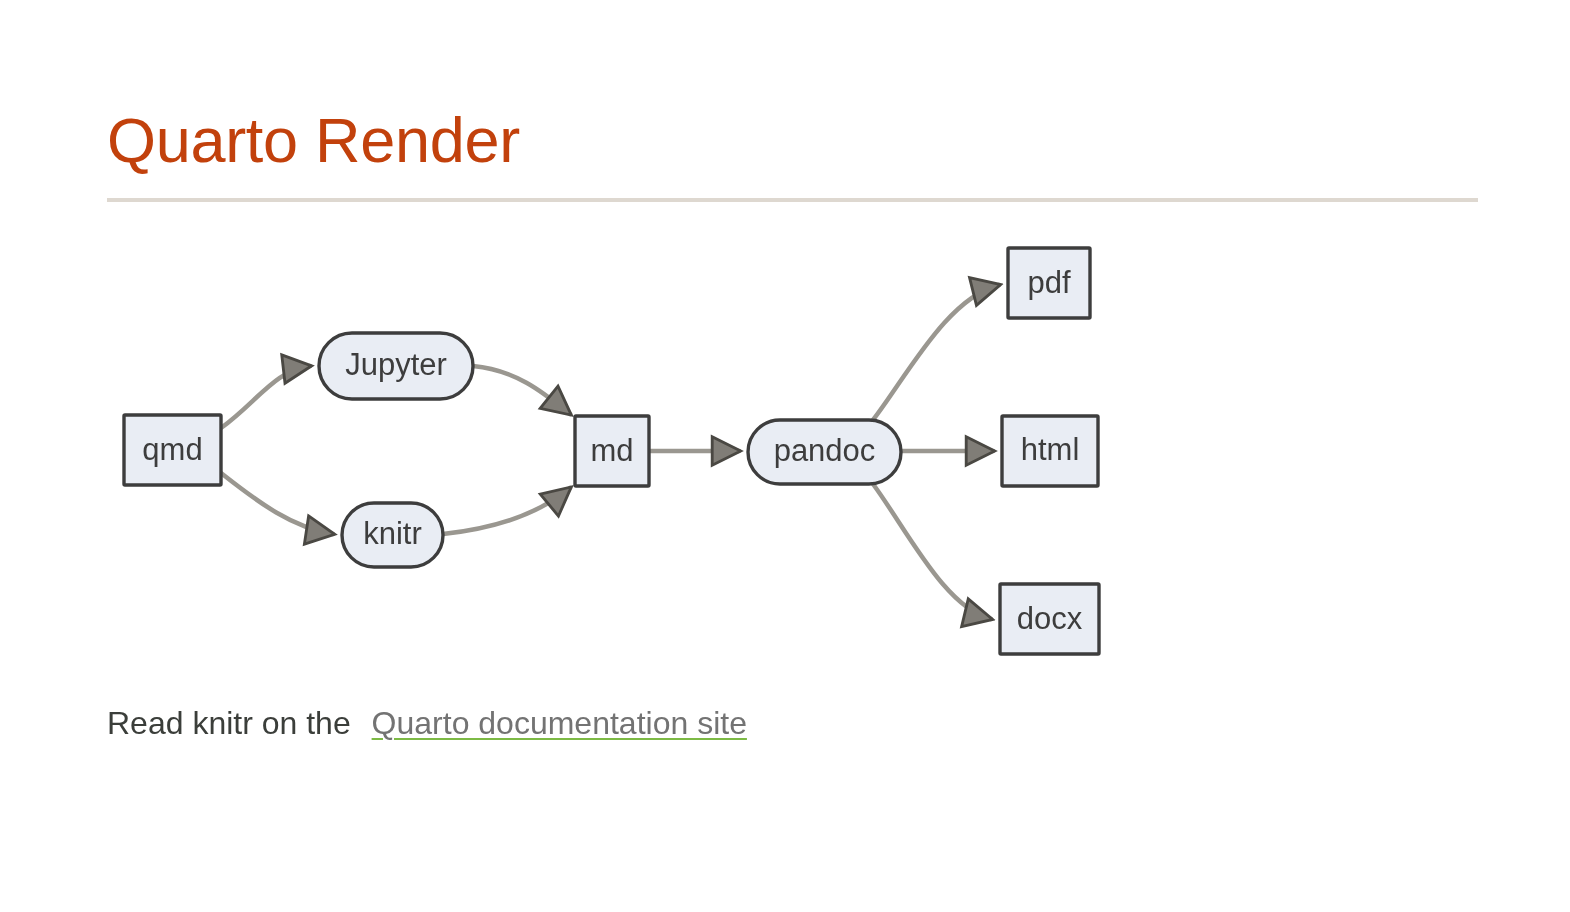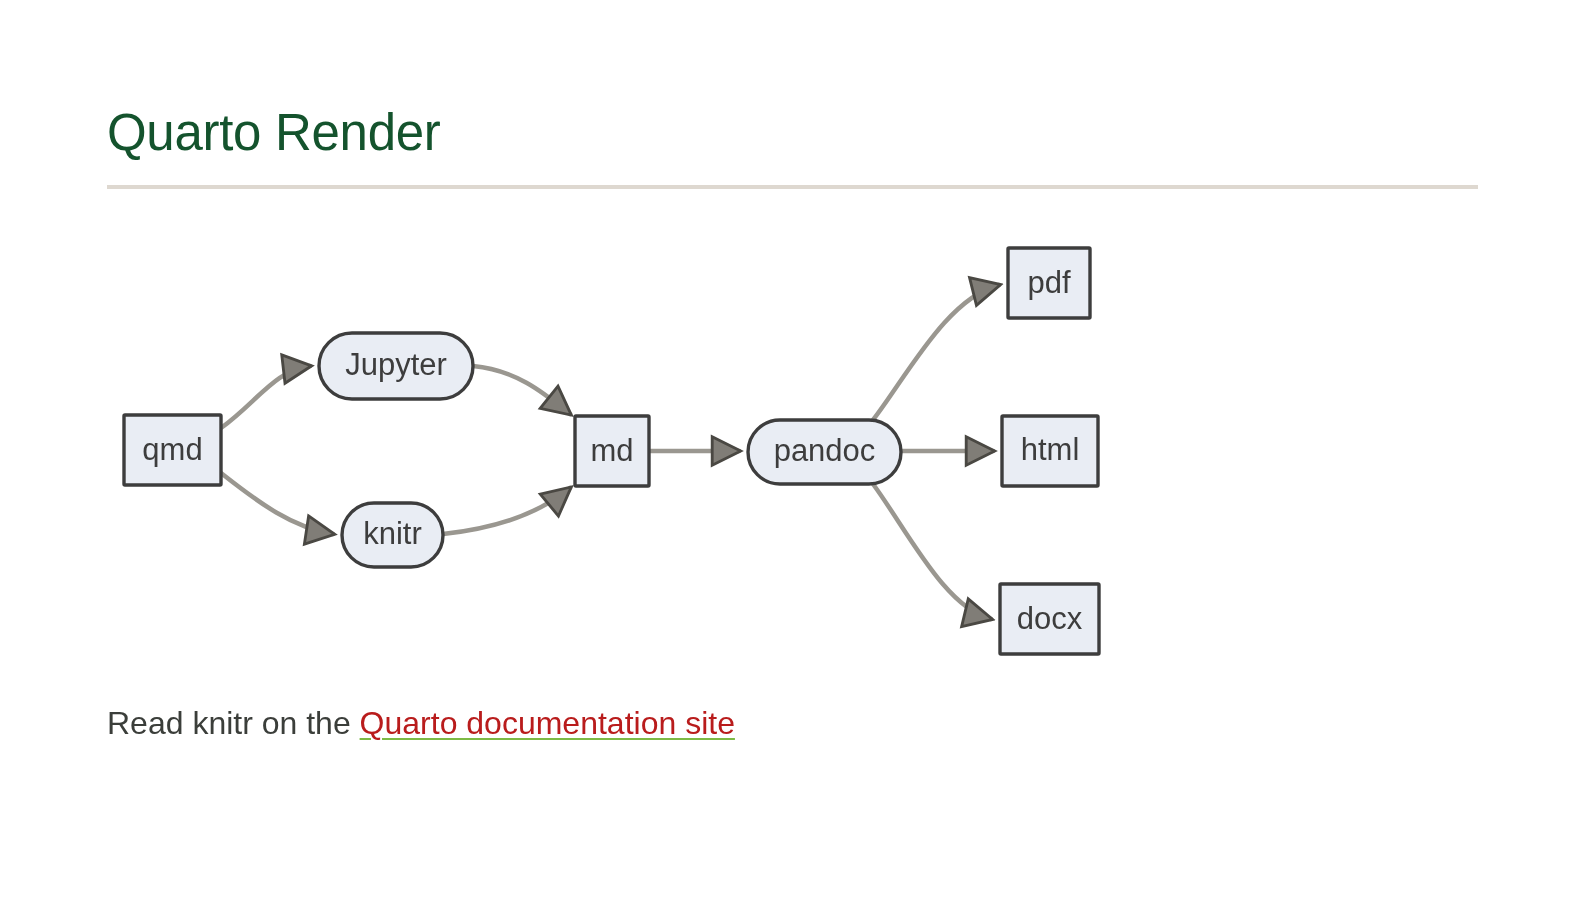--- a/index.html
+++ b/index.html
@@ -24,25 +24,25 @@
   }
   .title-block {
     position: absolute;
     left: 107px;
     top: 104px;
     width: 1371px;
   }
   h1.page-title {
     margin: 0;
     padding: 0;
-    font-size: 51px;
+    font-size: 63px;
     font-weight: 400;
     line-height: 1.15;
     letter-spacing: -0.3px;
-    color: #14532d;
+    color: #c2410c;
     font-family: "Liberation Sans", sans-serif;
   }
   .title-rule {
     margin-top: 22px;
     height: 4px;
     width: 1371px;
     background: #ded8d0;
     border: none;
   }
   .diagram-wrap {
@@ -67,25 +67,26 @@
     position: absolute;
     left: 107px;
     top: 670px;
     font-size: 32px;
     line-height: 1.35;
     color: #3b3e3a;
     font-family: "Liberation Sans", sans-serif;
     white-space: nowrap;
   }
   .read-more a {
-    color: #b91c1c;
+    color: #737373;
     text-decoration: underline;
     text-decoration-color: #7dba45;
     text-underline-offset: 4px;
     text-decoration-thickness: 2px;
+    margin-left: 12px;
   }
 </style>
 </head>
 <body>
 
 <div class="page">
 
   <div class="title-block">
     <h1 class="page-title">Quarto Render</h1>
     <div class="title-rule"></div>

